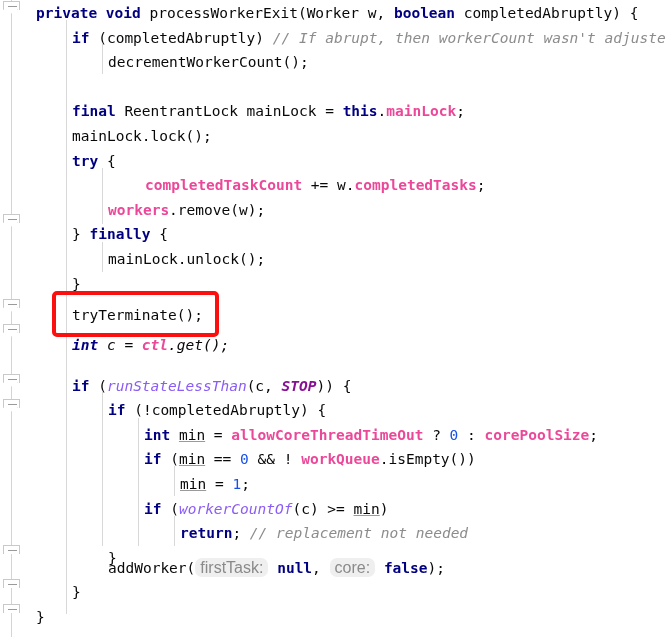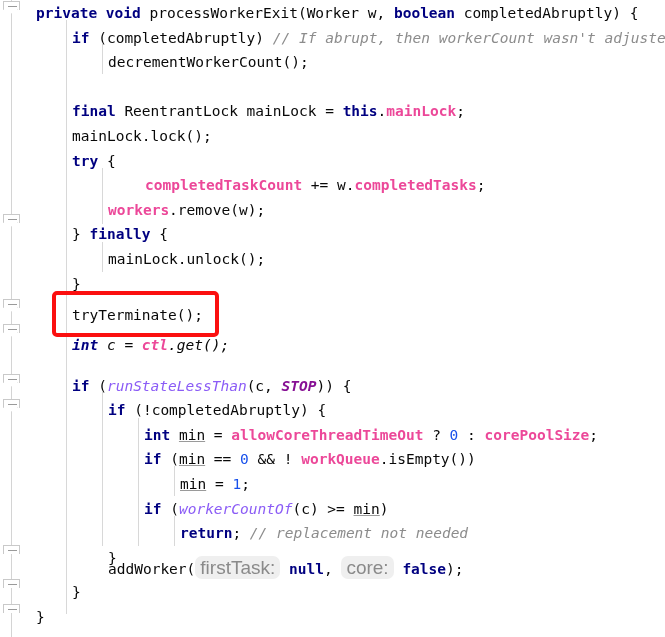--- a/index.html
+++ b/index.html
@@ -106,21 +106,21 @@
   .num  { color: #1750eb; }
   .cmt  { color: #8c8c8c; font-style: italic; }
   .under{ text-decoration: underline; text-decoration-color: #9a9a9a; }
 
   
   .hint {
     background: #efefef;
     color: #8a8a8a;
     border-radius: 7px;
     padding: 1px 5px 1px 5px;
-    font-size: 19px;
+    font-size: 16px;
     font-family: "Liberation Sans", sans-serif;
   }
 
   
   #highlight-box {
     position: absolute;
     border: 4px solid #fb0f0f;
     border-radius: 5px;
     box-sizing: border-box;
     pointer-events: none;

